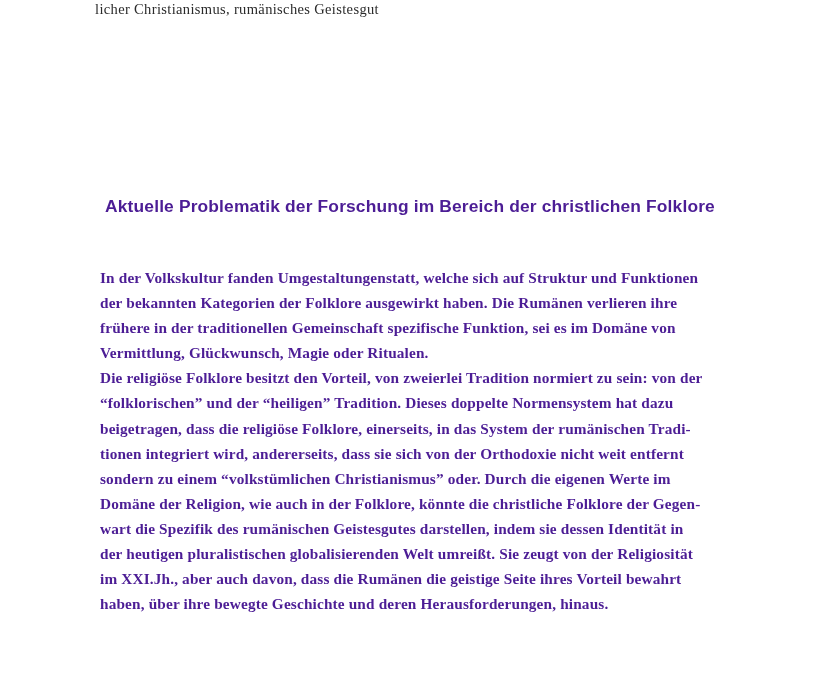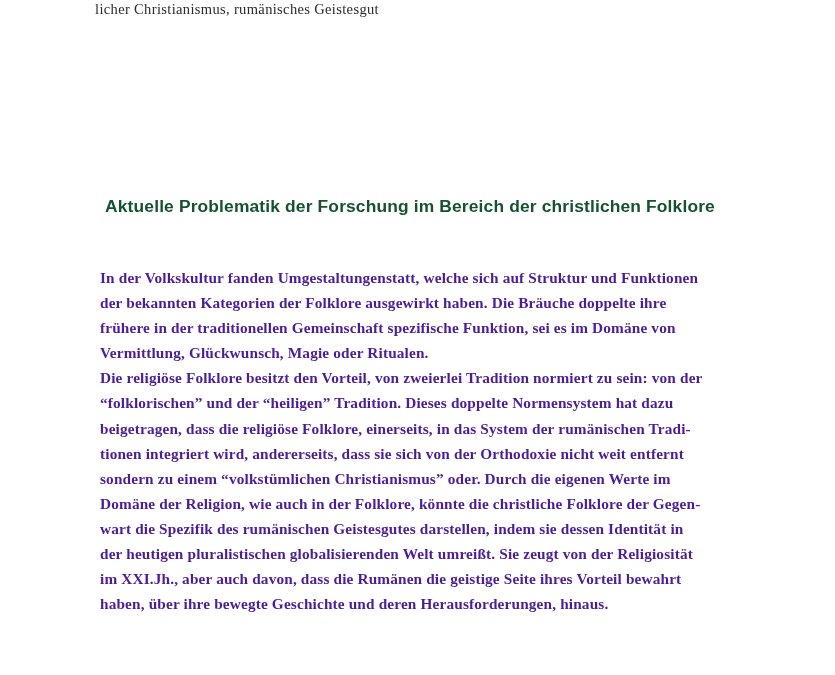--- a/index.html
+++ b/index.html
@@ -41,21 +41,21 @@
   .article-title {
     position: absolute;
     left: 100px;
     top: 148px;
     width: 620px;
     font-family: "Liberation Sans", sans-serif;
     font-size: 17.4px;
     font-weight: bold;
     line-height: 25px;
     text-align: center;
-    color: #14532d;
+    color: #4c1d95;
     letter-spacing: 0.15px;
     margin-top: 46px;
   }
 
   
   .abstract-body {
     position: absolute;
     left: 100px;
     top: 265px;
     width: 622px;
@@ -89,21 +89,21 @@
 <div class="page">
 
   <div class="running-header">licher Christianismus, rumänisches Geistesgut</div>
 
   <h1 class="article-title">Aktuelle Problematik der Forschung im Bereich der christlichen Folklore</h1>
 
   <div class="abstract-body">
 
     <p>
       <span class="para-line">In der Volkskultur fanden Umgestaltungenstatt, welche sich auf Struktur und Funktionen</span>
-      <span class="para-line">der bekannten Kategorien der Folklore ausgewirkt haben. Die Bräuche doppelte ihre</span>
+      <span class="para-line">der bekannten Kategorien der Folklore ausgewirkt haben. Die Rumänen verlieren ihre</span>
       <span class="para-line">frühere in der traditionellen Gemeinschaft spezifische Funktion, sei es im Domäne von</span>
       <span class="para-line">Vermittlung, Glückwunsch, Magie oder Ritualen.</span>
     </p>
 
     <p>
       <span class="para-line">Die religiöse Folklore besitzt den Vorteil, von zweierlei Tradition normiert zu sein: von der</span>
       <span class="para-line">“folklorischen” und der “heiligen” Tradition. Dieses doppelte Normensystem hat dazu</span>
       <span class="para-line">beigetragen, dass die religiöse Folklore, einerseits, in das System der rumänischen Tradi-</span>
       <span class="para-line">tionen integriert wird, andererseits, dass sie sich von der Orthodoxie nicht weit entfernt</span>
       <span class="para-line">sondern zu einem “volkstümlichen Christianismus” oder. Durch die eigenen Werte im</span>

